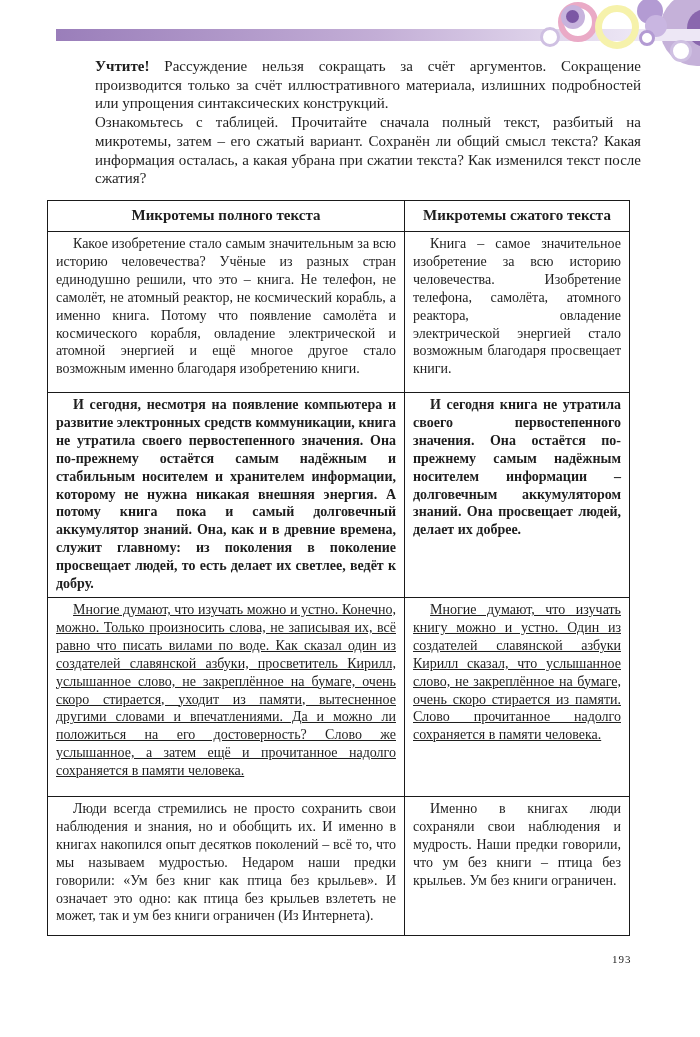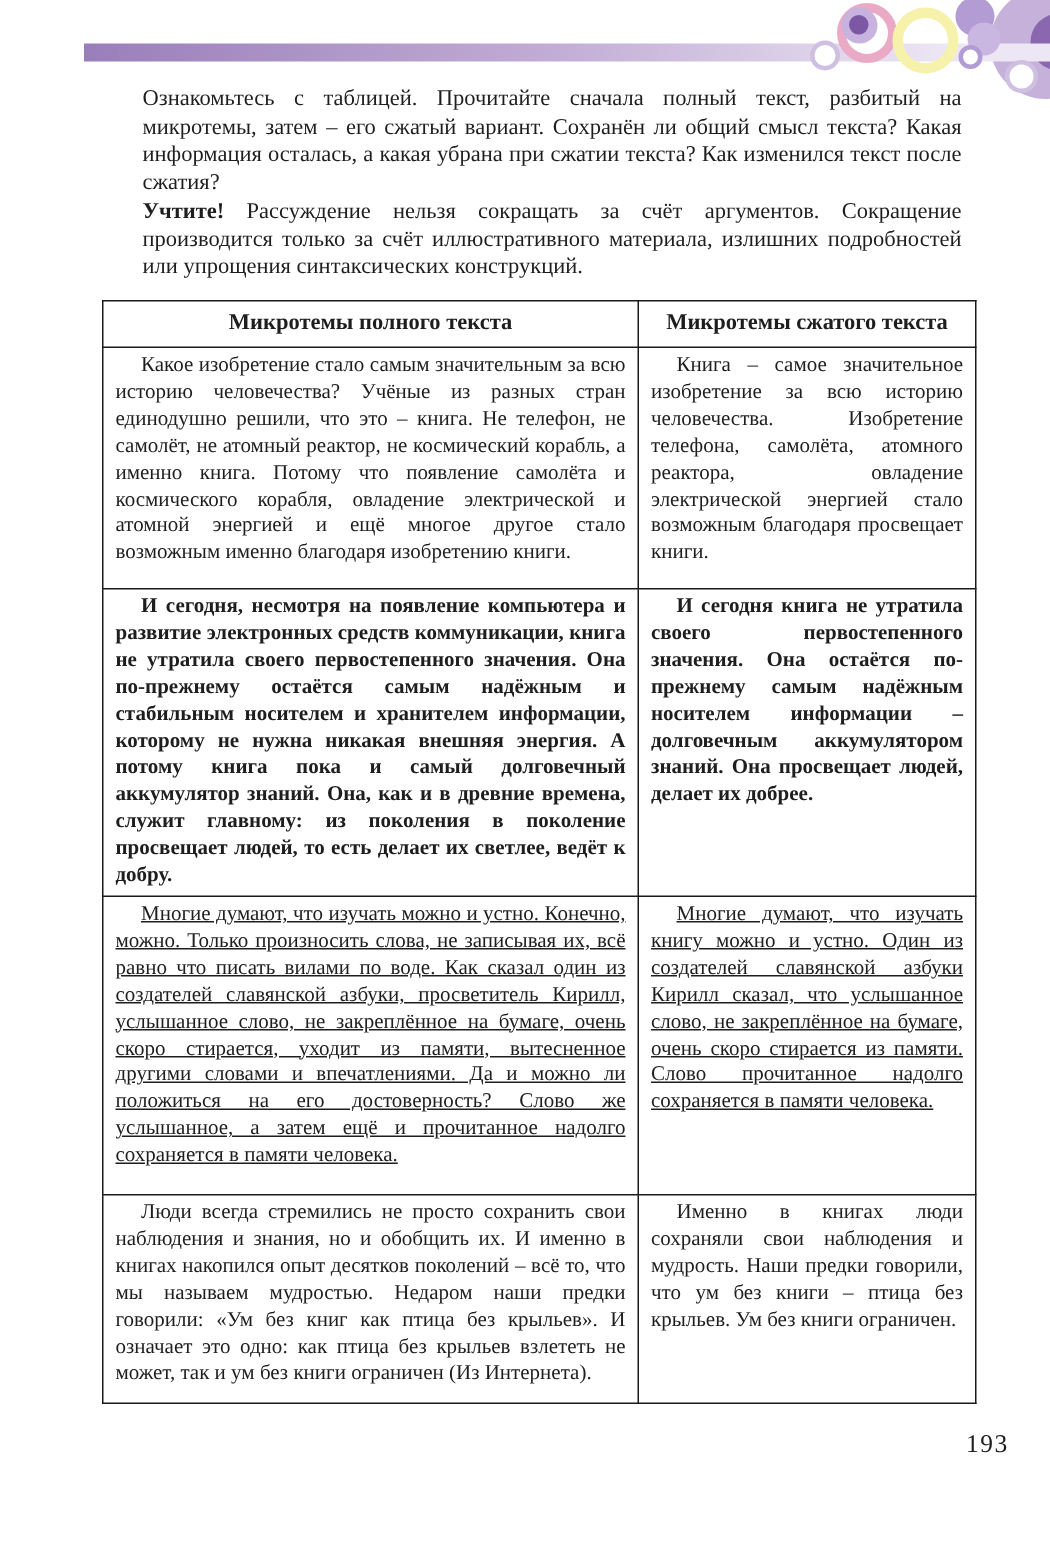--- a/index.html
+++ b/index.html
@@ -35,21 +35,21 @@
   
   .intro {
     position: absolute; left: 95px; top: 57px; width: 546px;
     font-size: 15px; line-height: 18.7px;
     text-align: justify;
   }
   .intro p { margin: 0; }
 
   
   table.micro {
-    position: absolute; left: 68px; top: 200px;
+    position: absolute; left: 47px; top: 200px;
     width: 582px;
     border-collapse: collapse;
     table-layout: fixed;
   }
   table.micro th, table.micro td {
     border: 1.6px solid var(--border, #1a1a1a);
     vertical-align: top;
   }
   table.micro th {
     font-size: 15px; font-weight: bold;
@@ -64,22 +64,22 @@
   }
   col.full-col { width: 357px; }
   col.short-col { width: 225px; }
   tr.row-1 { height: 161px; }
   tr.row-2 { height: 201px; font-weight: bold; }
   tr.row-3 { height: 199px; text-decoration: underline; }
   tr.row-4 { height: 139px; margin-top: 25px; }
 
   
   .page-number {
-    position: absolute; left: 644px; top: 953px;
-    font-size: 17px; letter-spacing: 1px;
+    position: absolute; left: 612px; top: 953px;
+    font-size: 11px; letter-spacing: 1px;
   }
 </style>
 </head>
 <body>
 
 <div class="deco">
   <div class="circle big-circle"></div>
   <div class="circle big-blob"></div>
   <div class="deco-bar"></div>
   <div class="circle white-ring-1"></div>
@@ -87,22 +87,22 @@
   <div class="circle inner-disc"></div>
   <div class="circle inner-dot"></div>
   <div class="circle yellow-ring"></div>
   <div class="circle purple-disc-a"></div>
   <div class="circle purple-disc-b"></div>
   <div class="circle small-ring"></div>
   <div class="circle white-ring-2"></div>
 </div>
 
 <div class="intro">
+  <p><b>Учтите!</b> <span>Рассуждение нельзя сокращать за счёт аргументов. Сокращение производится только за счёт иллюстративного материала, излишних подробностей или упрощения синтаксических конструкций.</span></p>
   <p>Ознакомьтесь с таблицей. Прочитайте сначала полный текст, разбитый на микротемы, затем – его сжатый вариант. Сохранён ли общий смысл текста? Какая информация осталась, а какая убрана при сжатии текста? Как изменился текст после сжатия?</p>
-  <p><b>Учтите!</b> <span>Рассуждение нельзя сокращать за счёт аргументов. Сокращение производится только за счёт иллюстративного материала, излишних подробностей или упрощения синтаксических конструкций.</span></p>
 </div>
 
 <table class="micro">
   <colgroup>
       <col class="full-col">
       <col class="short-col">
     </colgroup>
   <thead>
     <tr>
       <th>Микротемы полного текста</th>

